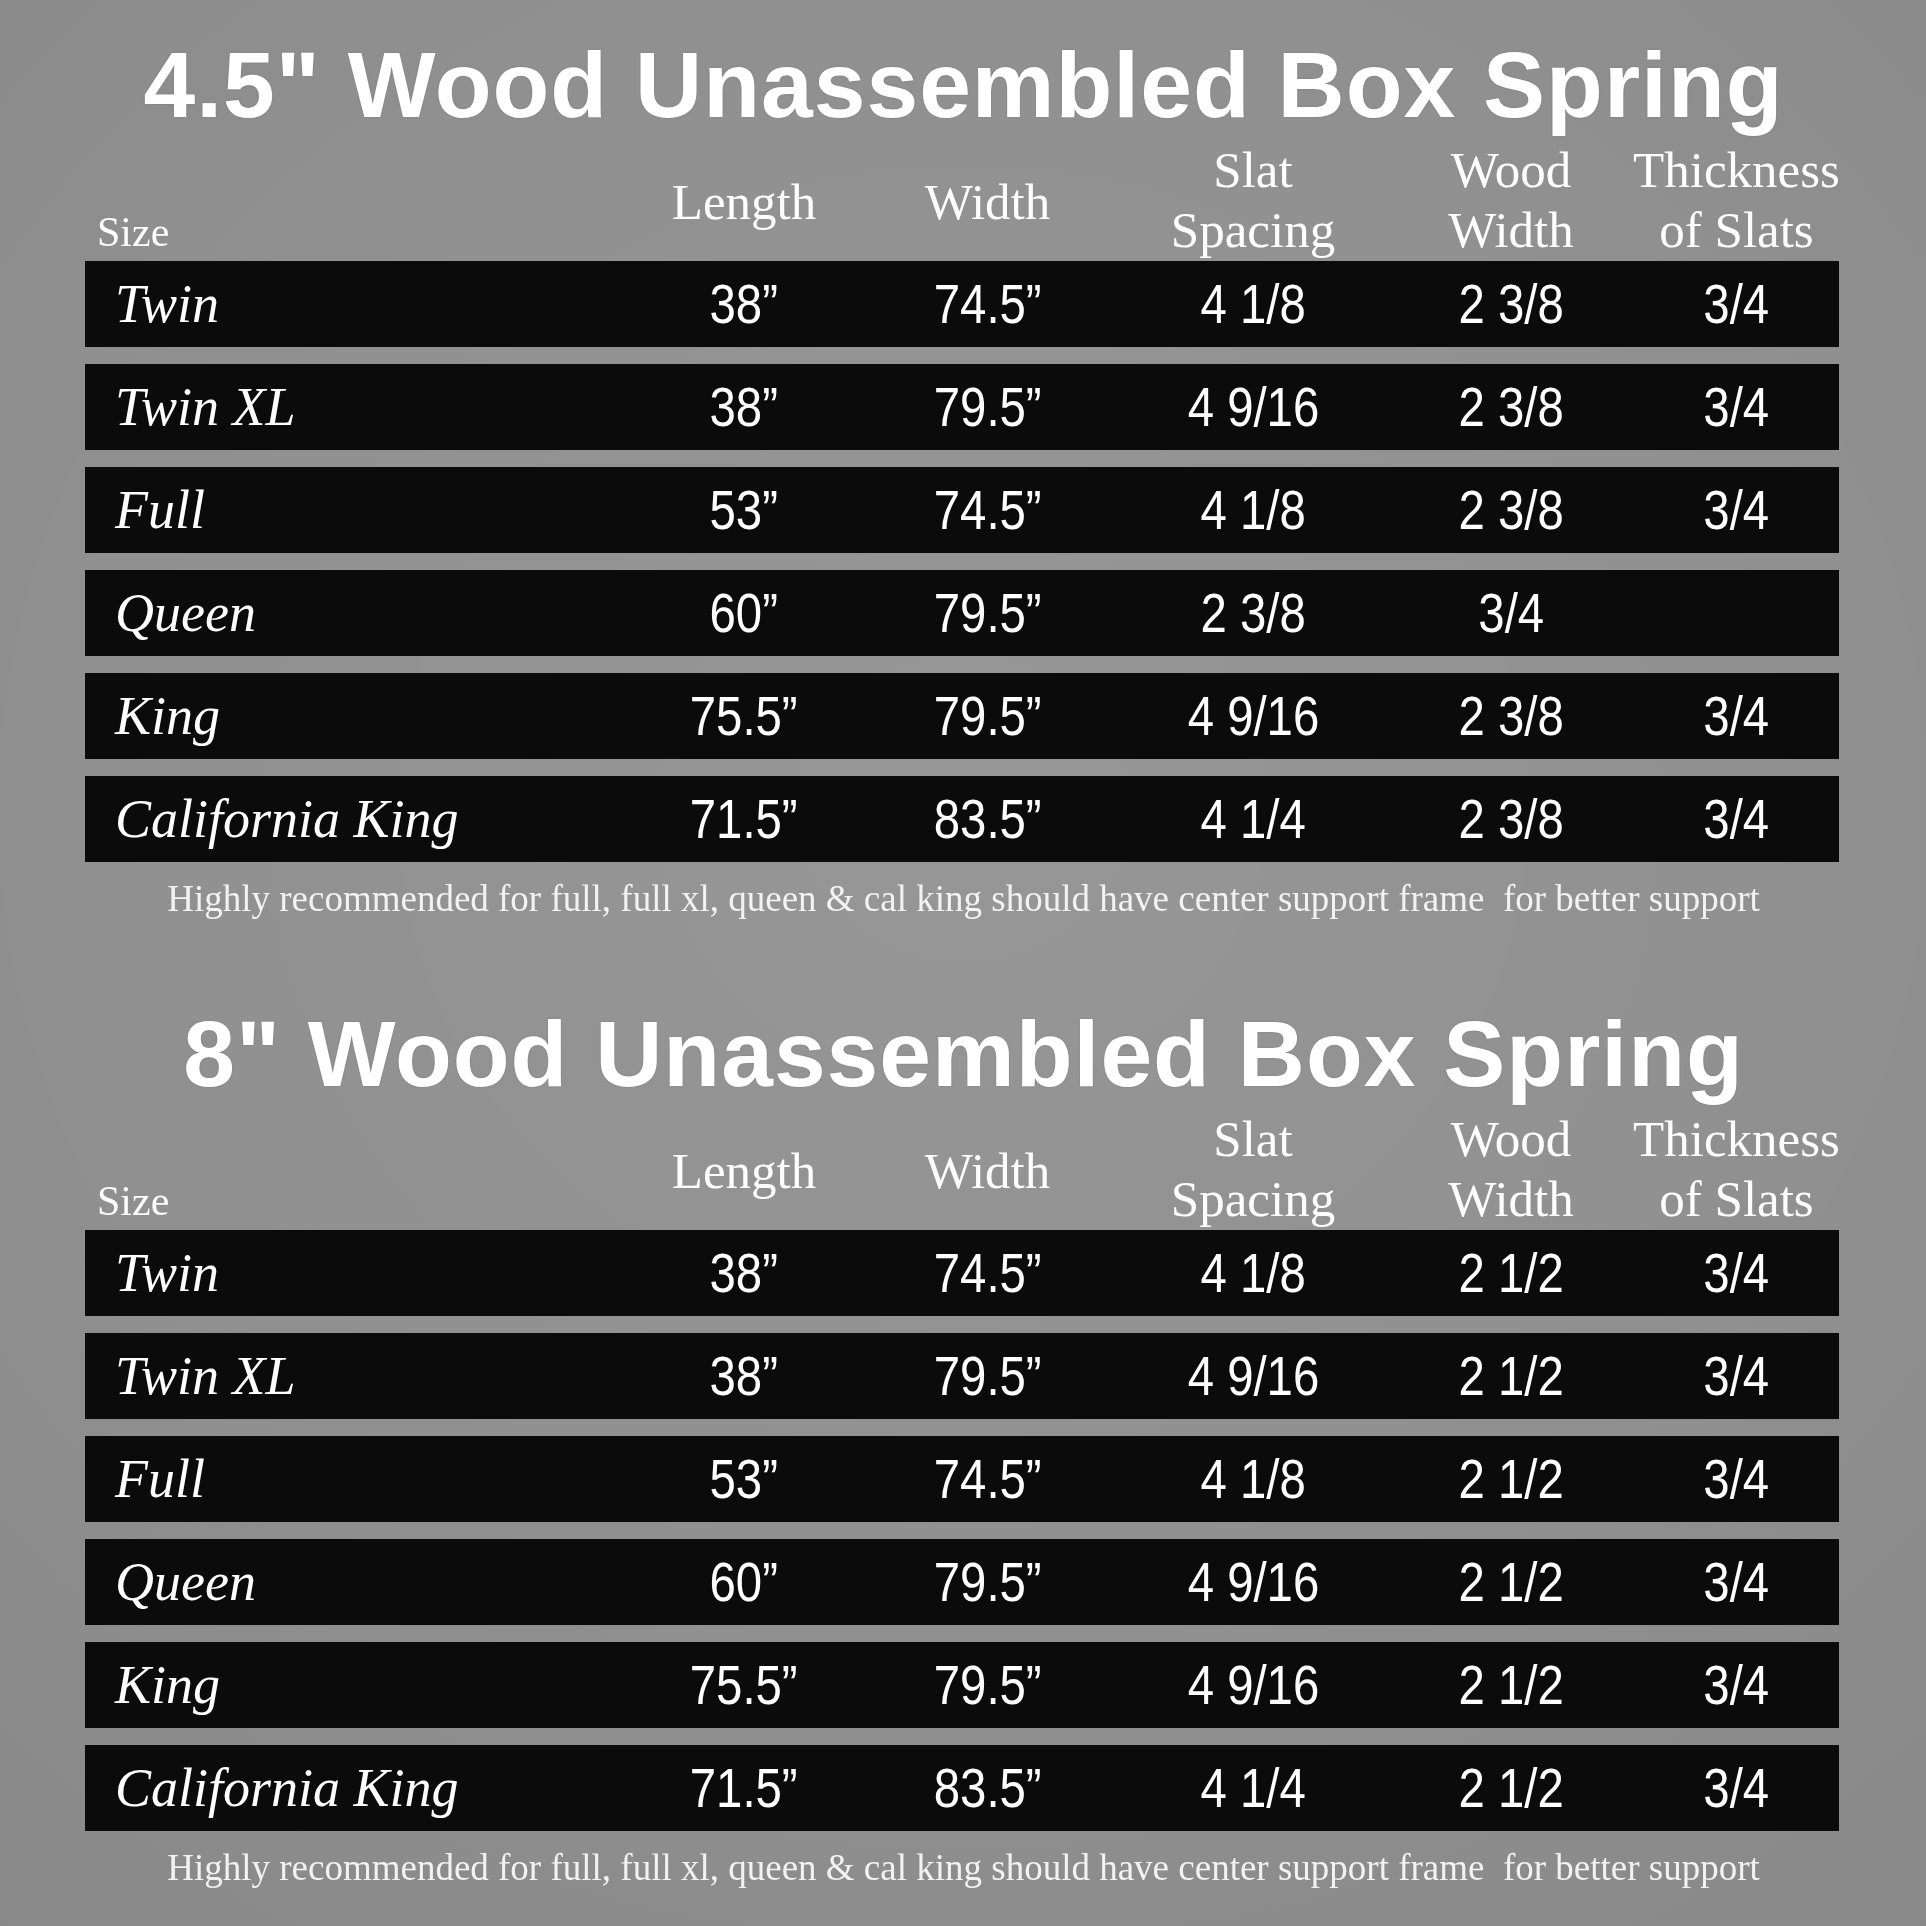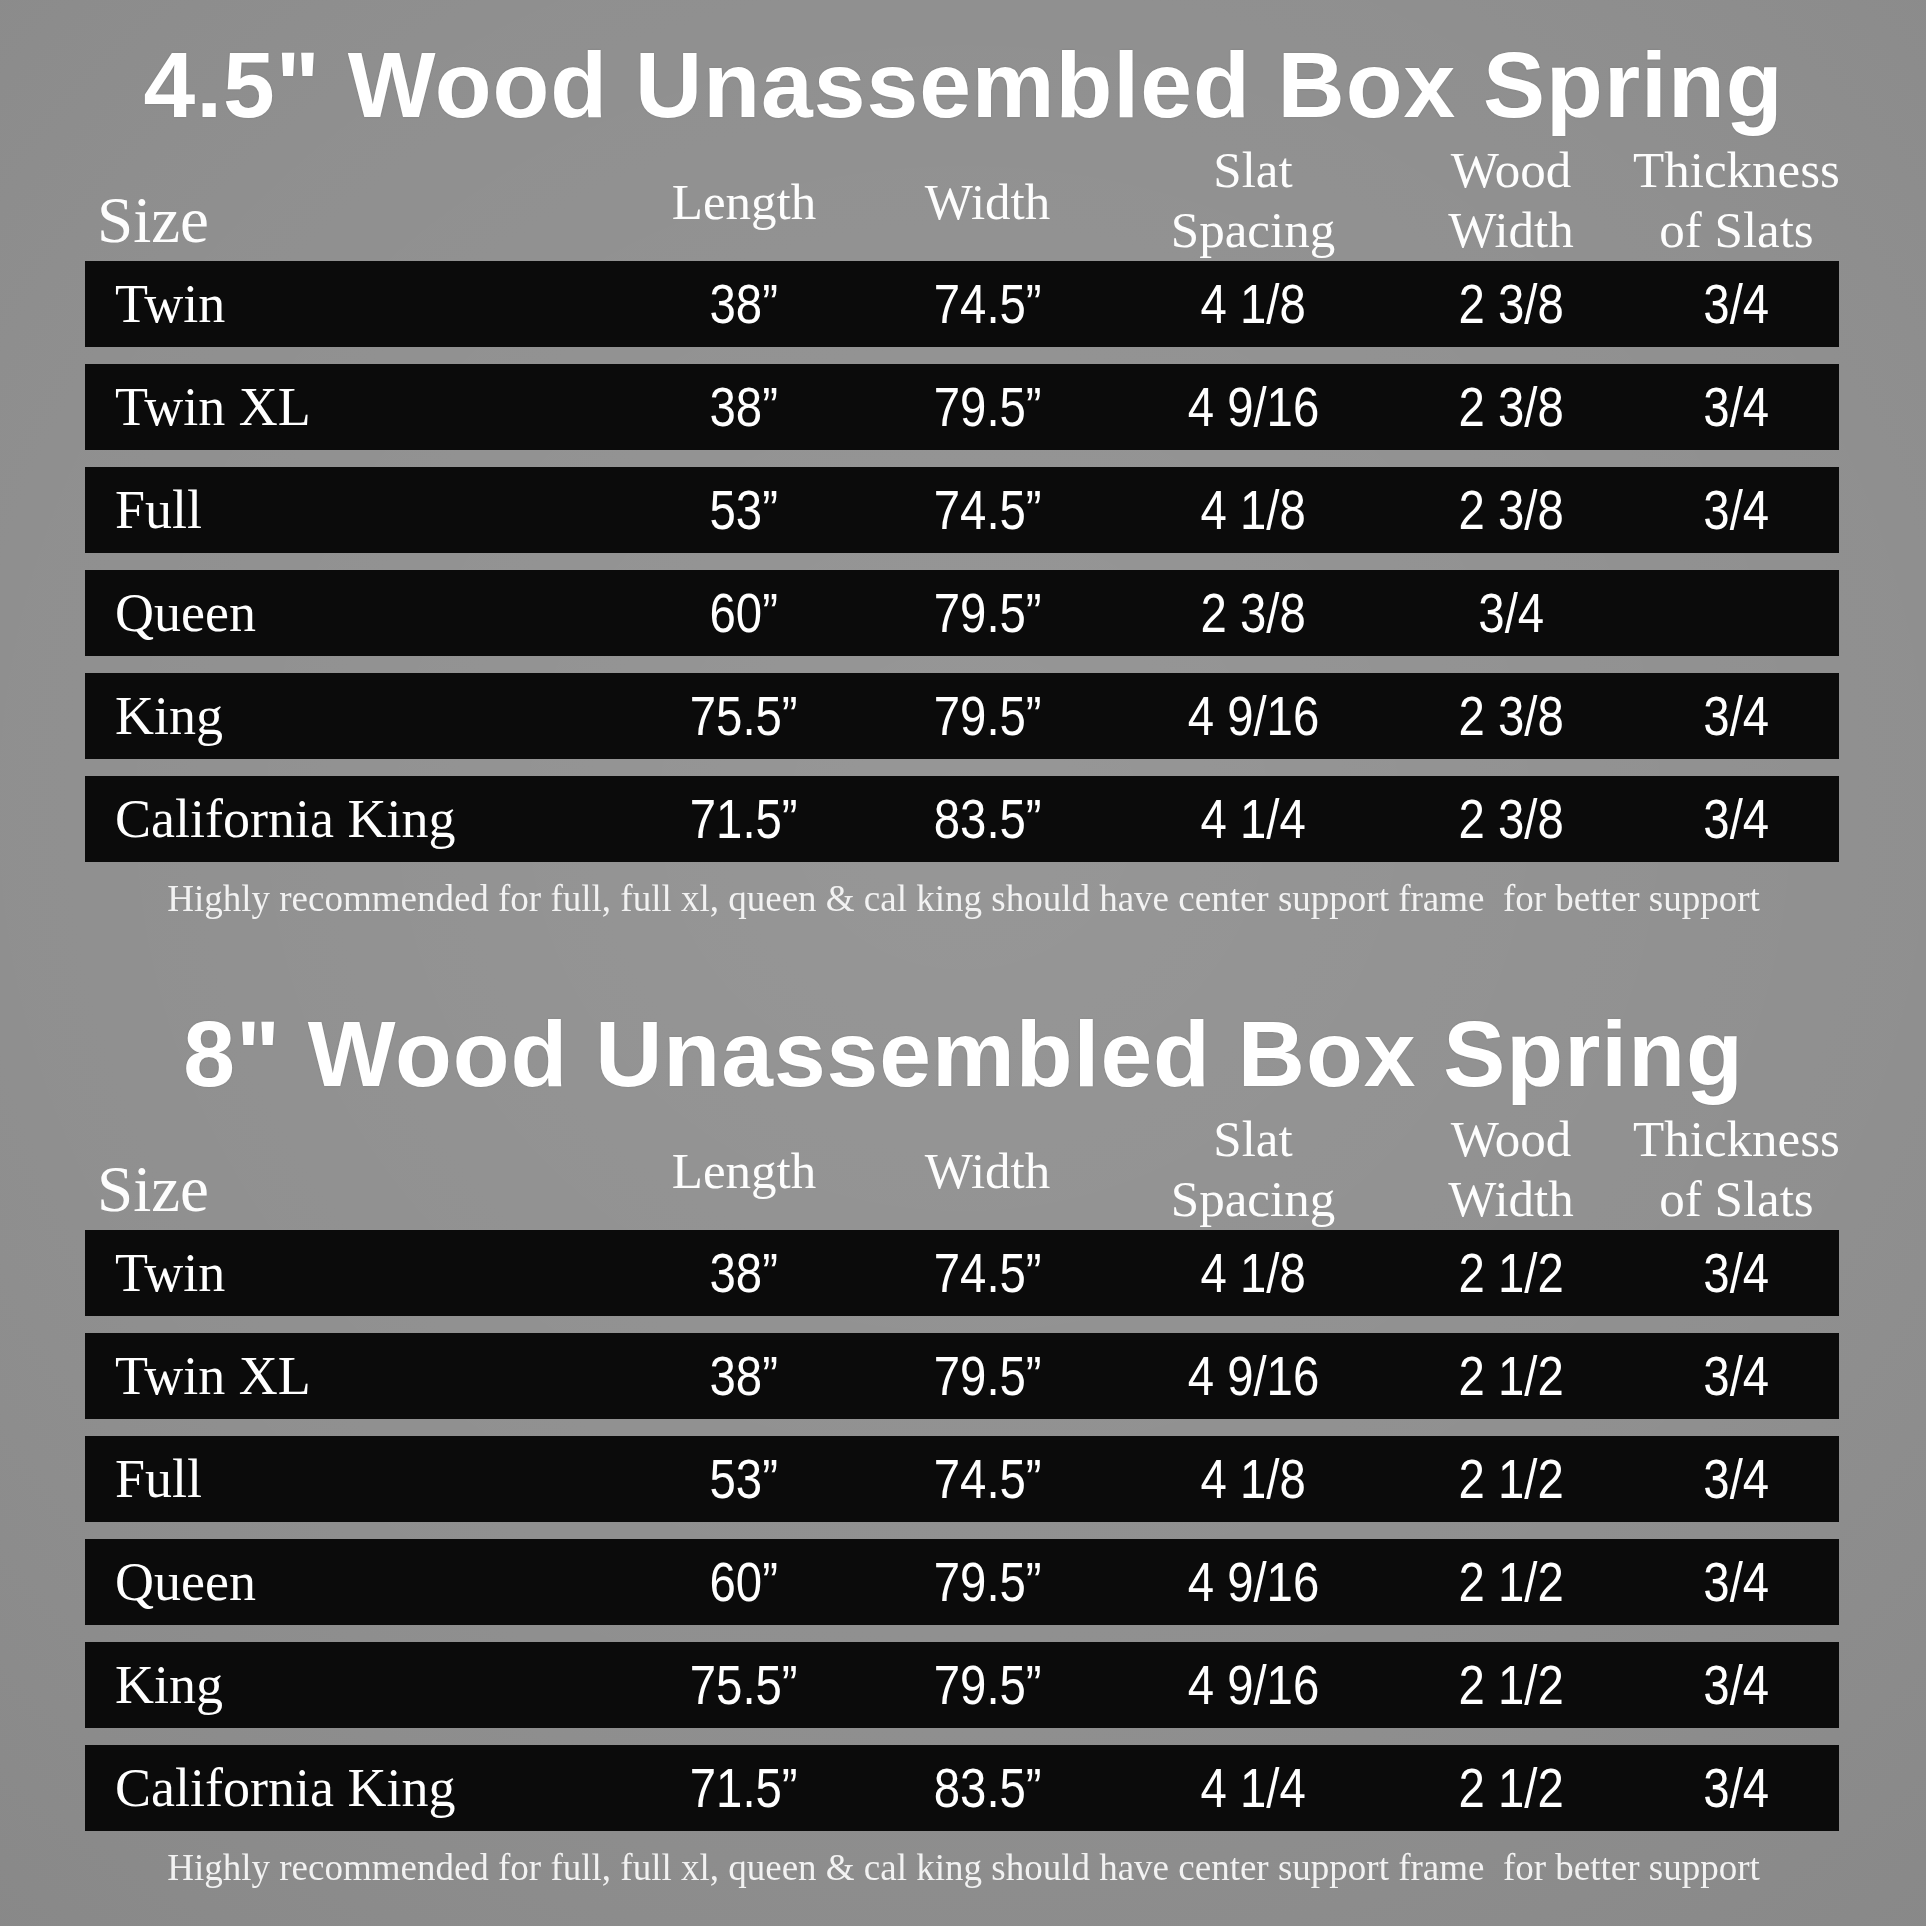--- a/index.html
+++ b/index.html
@@ -59,21 +59,21 @@
     text-align: center;
     font-size: 51px;
     line-height: 1.18;
     white-space: pre-line;
     padding-bottom: 4px;
     color: #fdfdfd;
   }
   .hcell-size {
     justify-content: flex-start;
     padding-left: 12px;
-    font-size: 65px;
+    font-size: 42px;
     line-height: 1;
     padding-bottom: 12px;
   }
   .hcell-single { padding-bottom: 32px; }
   .data-row {
     height: 86px;
     background: #0b0b0b;
     margin-bottom: 17px;
     align-items: center;
   }
@@ -81,20 +81,21 @@
     display: flex;
     align-items: center;
     justify-content: center;
     font-size: 54px;
     overflow: hidden;
   }
   .cell-size {
     justify-content: flex-start;
     padding-left: 30px;
     font-size: 54px;
+    font-style: italic;
   }
   .num {
     display: inline-block;
     font-family: "Liberation Sans", sans-serif;
     font-size: 55px;
     transform: scaleX(0.86);
     transform-origin: center;
     white-space: nowrap;
   }
   .footnote {

